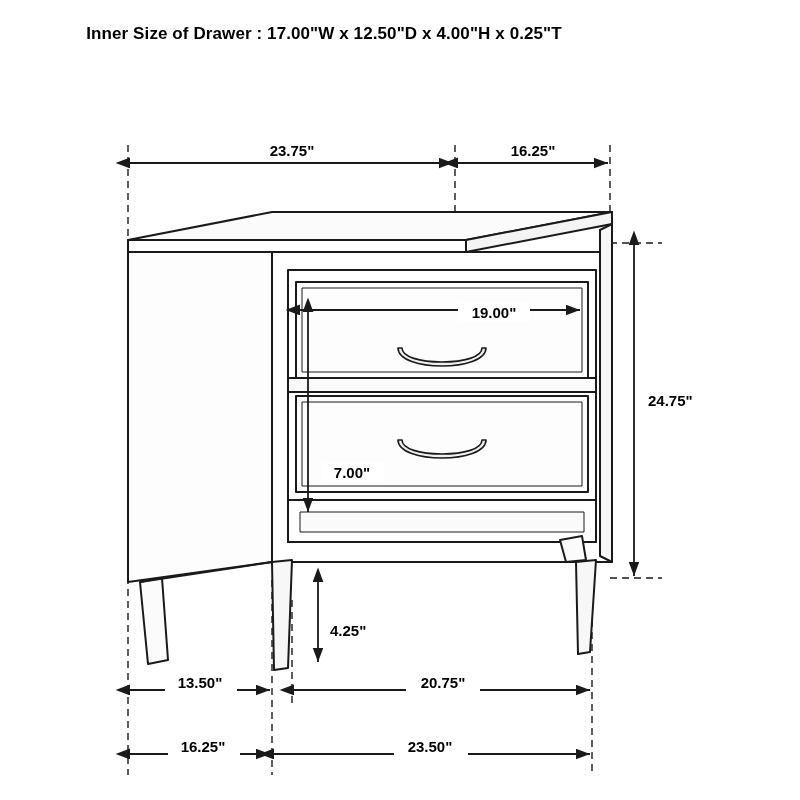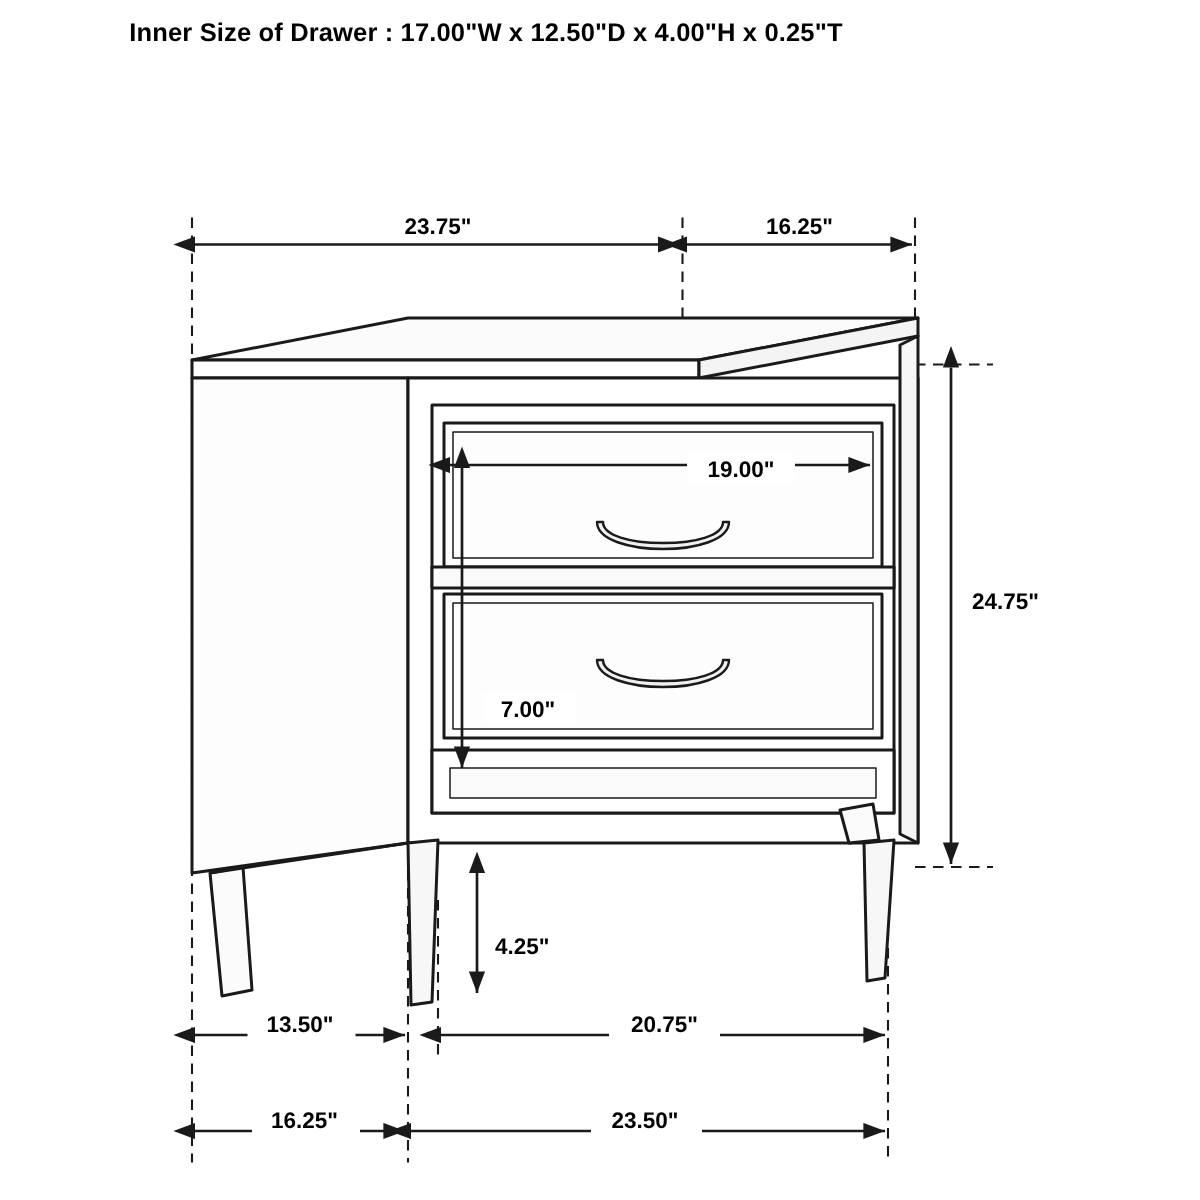--- a/index.html
+++ b/index.html
@@ -14,21 +14,21 @@
     color: #000000;
     overflow: hidden;
   }
   #stage {
     position: relative;
     width: 800px;
     height: 800px;
   }
   #title {
     position: absolute;
-    top: 12px;
+    top: 24px;
     left: 0;
     width: 648px;
     text-align: center;
     font-size: 17px;
     font-weight: bold;
     letter-spacing: 0.1px;
     color: #000000;
   }
   svg#drawing {
     position: absolute;

